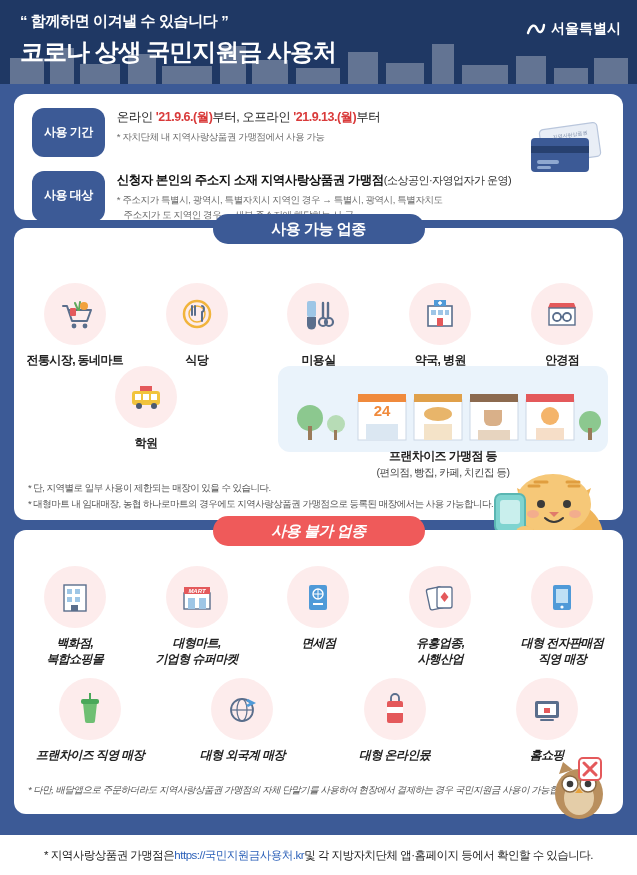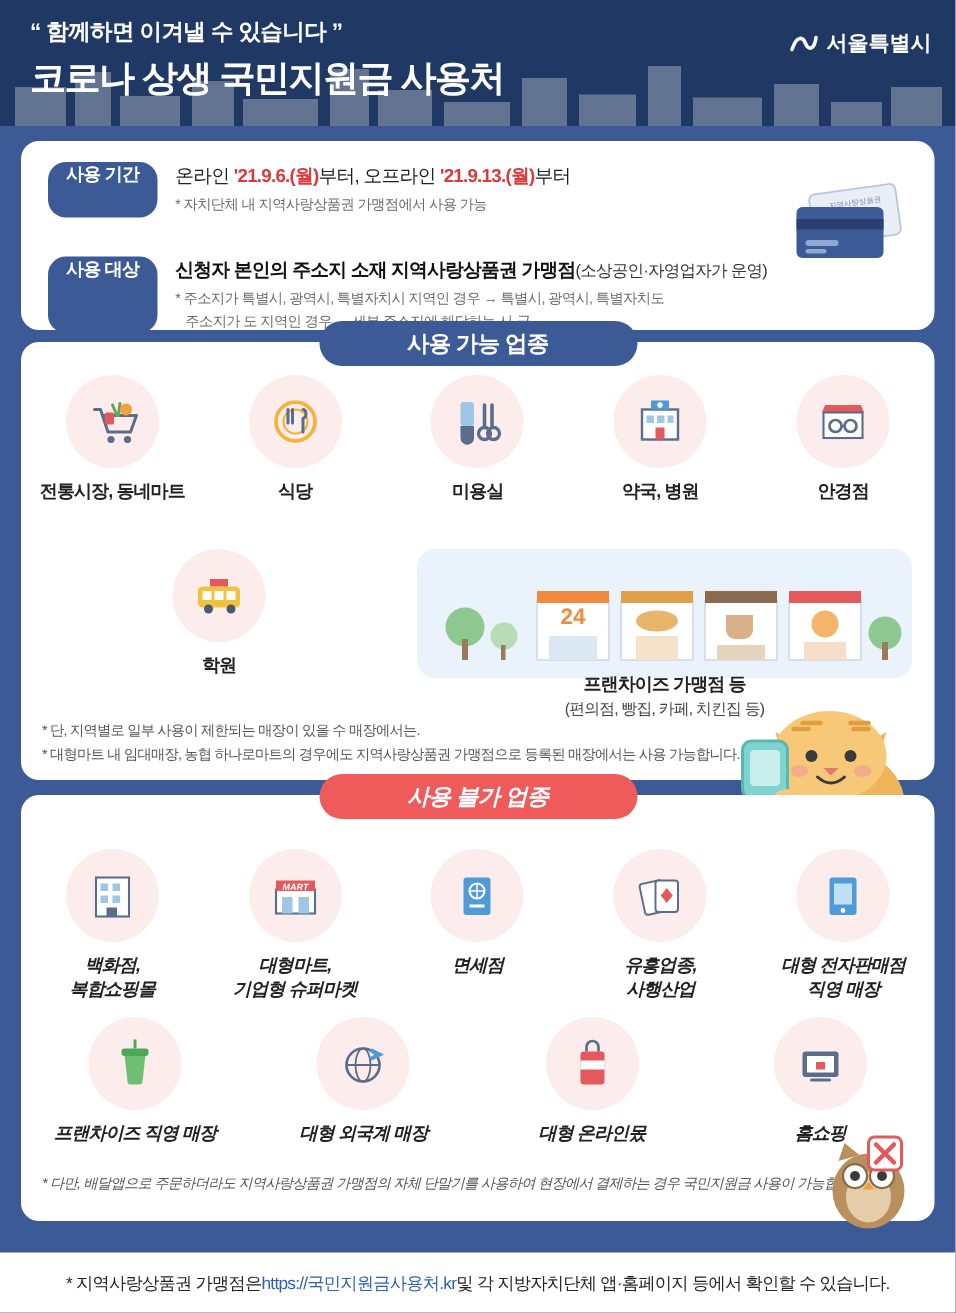--- a/index.html
+++ b/index.html
@@ -76,21 +76,21 @@
     left: 14px; top: 94px;
     width: 609px; height: 126px;
   }
   .info-row { position: absolute; display: flex; }
   .pill {
     background: #3c5a96;
     color: #ffffff;
     font-size: 12px;
     font-weight: bold;
     border-radius: 12px;
-    padding: 0 12px;
+    padding: 16px 12px;
     white-space: nowrap;
     letter-spacing: -0.5px;
   }
   .info-text { font-size: 12.5px; color: #222; line-height: 1.55; letter-spacing: -0.5px; }
   .info-text b { color: #111; }
   .hl { color: #d93a3a; font-weight: bold; }
   .note { font-size: 9.5px; color: #6b6b6b; line-height: 1.5; letter-spacing: -0.4px; }
   .card-img {
     position: absolute;
     right: 14px; top: 28px;
@@ -270,21 +270,21 @@
       <rect x="8" y="24" width="58" height="7" fill="#27406f"></rect>
       <rect x="14" y="38" width="22" height="4" rx="2" fill="#8fa8d0"></rect>
       <rect x="14" y="44" width="14" height="3" rx="1.5" fill="#8fa8d0"></rect>
       <text x="30" y="17" font-size="5" fill="#7a8aa6" transform="rotate(-8 30 17)">지역사랑상품권</text>
     </svg>
   </div>
 
   <div class="card" id="ok-card">
     <div class="sec-title blue">사용 가능 업종</div>
 
-    <div class="grid" style="top:22px;">
+    <div class="grid" style="top:55px;">
 
       <div class="cell">
         <div class="ico-wrap">
           <svg width="40" height="40" viewBox="0 0 40 40">
             <path d="M8 12h4l5 15h15l4-11H14" fill="none" stroke="#5a6e8c" stroke-width="2" stroke-linejoin="round" stroke-linecap="round"></path>
             <circle cx="19" cy="32" r="2.4" fill="#5a6e8c"></circle>
               <circle cx="30" cy="32" r="2.4" fill="#5a6e8c"></circle>
             <path d="M20 9l3 7M25 8l-1 8" stroke="#61a75a" stroke-width="2" stroke-linecap="round"></path>
             <circle cx="29" cy="12" r="4" fill="#f2a23c"></circle>
             <rect x="15" y="14" width="6" height="8" rx="1" fill="#e4595b"></rect>
@@ -395,21 +395,21 @@
 
         <circle cx="312" cy="56" r="11" fill="#8cc88f"></circle>
         <rect x="310" y="62" width="4" height="12" fill="#9a7b5a"></rect>
       </svg>
     </div>
     <div class="franchise-label">
       <div class="cell-label">프랜차이즈 가맹점 등</div>
       <div class="cell-sub">(편의점, 빵집, 카페, 치킨집 등)</div>
     </div>
 
-    <div class="foot-note" style="left:14px; top:252px; width:580px;">* 단, 지역별로 일부 사용이 제한되는 매장이 있을 수 매장에서는.</div>
+    <div class="foot-note" style="left:14px; top:252px; width:580px;">* 단, 지역별로 일부 사용이 제한되는 매장이 있을 수 있습니다.</div>
     <div class="foot-note" style="left:14px; top:268px; width:580px;">* 대형마트 내 임대매장, 농협 하나로마트의 경우에도 지역사랑상품권 가맹점으로 등록된 매장에서는 사용 가능합니다.</div>
 
     <svg class="cat" viewBox="0 0 132 118">
       <ellipse cx="76" cy="78" rx="46" ry="38" fill="#f0b55a"></ellipse>
       <path d="M40 48l-4-18 18 10z" fill="#f0b55a"></path>
       <path d="M104 48l6-18-18 10z" fill="#f0b55a"></path>
       <ellipse cx="72" cy="46" rx="38" ry="30" fill="#f6c878"></ellipse>
       <path d="M48 28h10M54 24h12M88 28h10M86 24h12" stroke="#e09e3f" stroke-width="3" stroke-linecap="round"></path>
       <circle cx="60" cy="46" r="4" fill="#3a3a3a"></circle>
       <circle cx="86" cy="46" r="4" fill="#3a3a3a"></circle>

